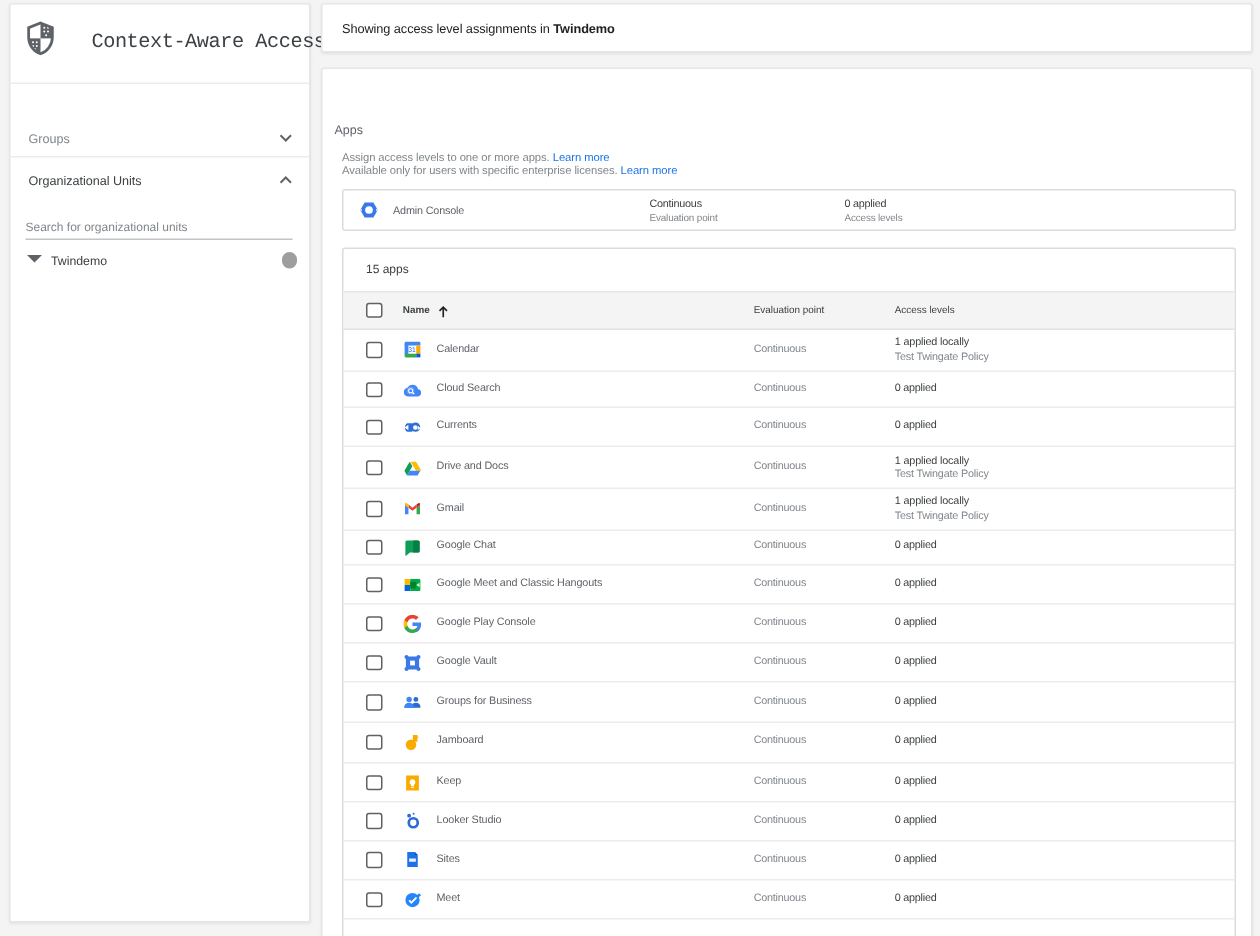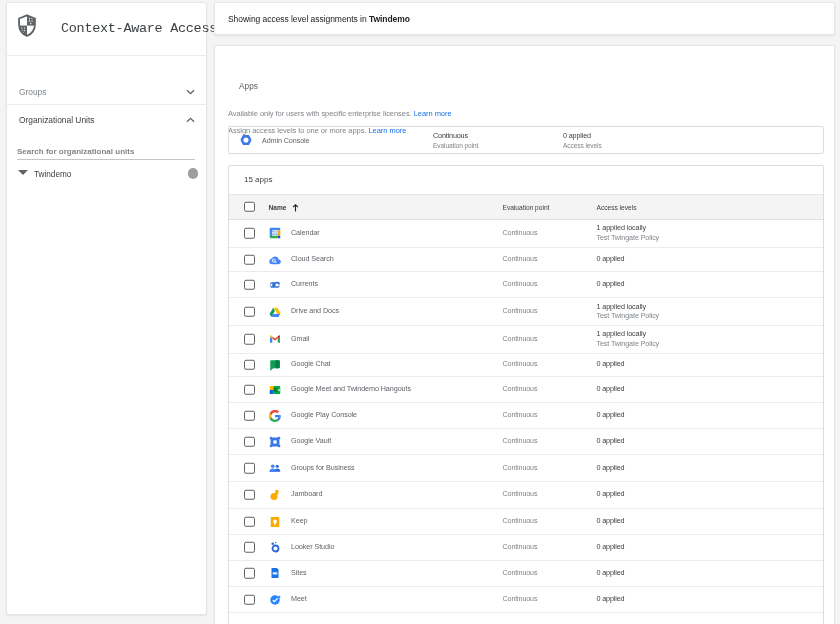--- a/index.html
+++ b/index.html
@@ -12,44 +12,44 @@
 #sb-head { position:absolute; left:0; top:0; width:100%; height:52.5px; border-bottom:1px solid #ebebeb; }
 #shield { position:absolute; left:10px; top:10px; }
 #sb-title { position:absolute; left:54px; top:17.5px; font-size:13.5px; letter-spacing:-0.3px; color:#3c4043; white-space:nowrap;font-family:Liberation Mono, monospace; }
 .sb-row { position:absolute; left:0; width:100%; height:25px; border-bottom:1px solid #ebebeb; }
 .sb-row .lbl { position:absolute; left:12px; top:50%; transform:translateY(-50%); font-size:8.4px; color:#80868b; }
 .sb-row .chev { position:absolute; right:11px; top:50%; transform:translateY(-50%); }
 #row-users { top:52.5px; }
 #row-groups { top:77px; }
 #row-ou { top:102px; height:30px; border-bottom:none; }
 #row-ou .lbl { color:#3c4043; }
-#search-lbl { position:absolute; left:10px; top:144px; font-size:8px; color:#80868b;font-weight:bold; }
+#search-lbl { position:absolute; left:10px; top:144px; font-size:8px; color:#80868b; }
 #search-line { position:absolute; left:10px; top:156px; width:178px; border-bottom:1px solid #c4c4c4; }
 #twin-row { position:absolute; left:0; top:160px; width:100%; height:22px; }
 #twin-tri { position:absolute; left:11px; top:6.5px; width:0; height:0; border-left:5px solid transparent; border-right:5px solid transparent; border-top:5.5px solid #5f6368; }
 #twin-lbl { position:absolute; left:27px; top:50%; transform:translateY(-50%); font-size:8.2px; color:#3c4043; }
 #twin-dot { position:absolute; left:180.5px; top:5px; width:10.5px; height:10.5px; border-radius:50%; background:#9e9e9e; }
 
 
 #topbar { left:214px; top:2px; width:621px; height:33px; box-shadow:0 1px 2px rgba(0,0,0,0.08); }
 #topbar .txt { position:absolute; left:13px; top:50%; transform:translateY(-50%); font-size:8.5px; letter-spacing:-0.05px; color:#202124; }
 
 
 #main { left:214px; top:45px; width:621px; height:600px; }
 #sec-head { position:absolute; left:0; top:0; width:100%; height:25px; border-bottom:1px solid #e0e0e0;
   background:#fafafa;
   background-image:radial-gradient(#e9e9e9 0.55px, transparent 0.7px),radial-gradient(#e9e9e9 0.55px, transparent 0.7px);
   background-size:2.6px 2.6px;
   background-position:0 0, 1.3px 1.3px; }
 #sec-head .txt { position:absolute; left:13px; top:50%; transform:translateY(-50%); font-size:10px; letter-spacing:-0.05px; color:#3c4043; }
 #sec-head svg { position:absolute; right:7.5px; top:10px; }
-#apps-lbl { position:absolute; left:24px; top:34.5px; font-size:8.3px; color:#5f6368; }
+#apps-lbl { position:absolute; left:8px; top:34.5px; font-size:8.3px; color:#5f6368; }
 .desc { position:absolute; left:13px; font-size:7.5px; letter-spacing:-0.05px; color:#80868b; }
 .desc a { color:#1a73e8; text-decoration:none; }
-#desc1 { top:53.5px;margin-top:26px; }
+#desc1 { top:53.5px; }
 #desc2 { top:63px; }
 
 
 #adminbox { position:absolute; left:13px; top:80px; width:596px; height:28px; border:1px solid #dadce0; border-radius:2px; }
 #adminbox .icon { position:absolute; left:10px; top:6px; }
 #adminbox .name { position:absolute; left:33px; top:50%; transform:translateY(-50%); font-size:7.2px; letter-spacing:-0.1px; color:#5f6368; }
 .twocol { position:absolute; top:4px; line-height:10px; }
 .twocol .a { font-size:7.2px; letter-spacing:-0.15px; color:#3c4043; }
 .twocol .b { font-size:6.6px; letter-spacing:-0.1px; color:#80868b; }
 #ab-col1 { left:204px; }
@@ -267,21 +267,21 @@
           <span class="cb"></span>
           <span class="ic">
             <svg viewBox="0 0 24 24">
               <path fill="#ffba00" d="M1.5 4h7.5v8H1.5z"></path>
               <path fill="#0066da" d="M1.5 12h7.5v8H1.5z"></path>
               <path fill="#00ac47" d="M9 4h12a1.5 1.5 0 0 1 1.5 1.5v13A1.5 1.5 0 0 1 21 20H9z"></path>
               <path fill="#00832d" d="M9 7.5h8v9H9z"></path>
               <path fill="#e8f5e9" d="M17 12l4.5-3v6z" opacity="0.9"></path>
             </svg>
           </span>
-          <span class="nm">Google Meet and Twindemo Hangouts</span>
+          <span class="nm">Google Meet and Classic Hangouts</span>
           <span class="ev">Continuous</span>
           <span class="ac1">0 applied</span>
         </div>
         <div class="trow" style="height:26.3px">
           <span class="cb"></span>
           <span class="ic">
             <svg viewBox="0 0 24 24">
               <path fill="#4285F4" d="M23.5 12.3c0-.8-.1-1.6-.2-2.3H12v4.5h6.5a5.6 5.6 0 0 1-2.4 3.7v3h3.9c2.3-2.1 3.5-5.2 3.5-8.9z"></path>
               <path fill="#34A853" d="M12 24c3.2 0 6-1.1 8-2.9l-3.9-3a7.2 7.2 0 0 1-10.8-3.8H1.2v3.1A12 12 0 0 0 12 24z"></path>
               <path fill="#FBBC05" d="M5.3 14.3a7.2 7.2 0 0 1 0-4.6V6.6H1.2a12 12 0 0 0 0 10.8z"></path>

